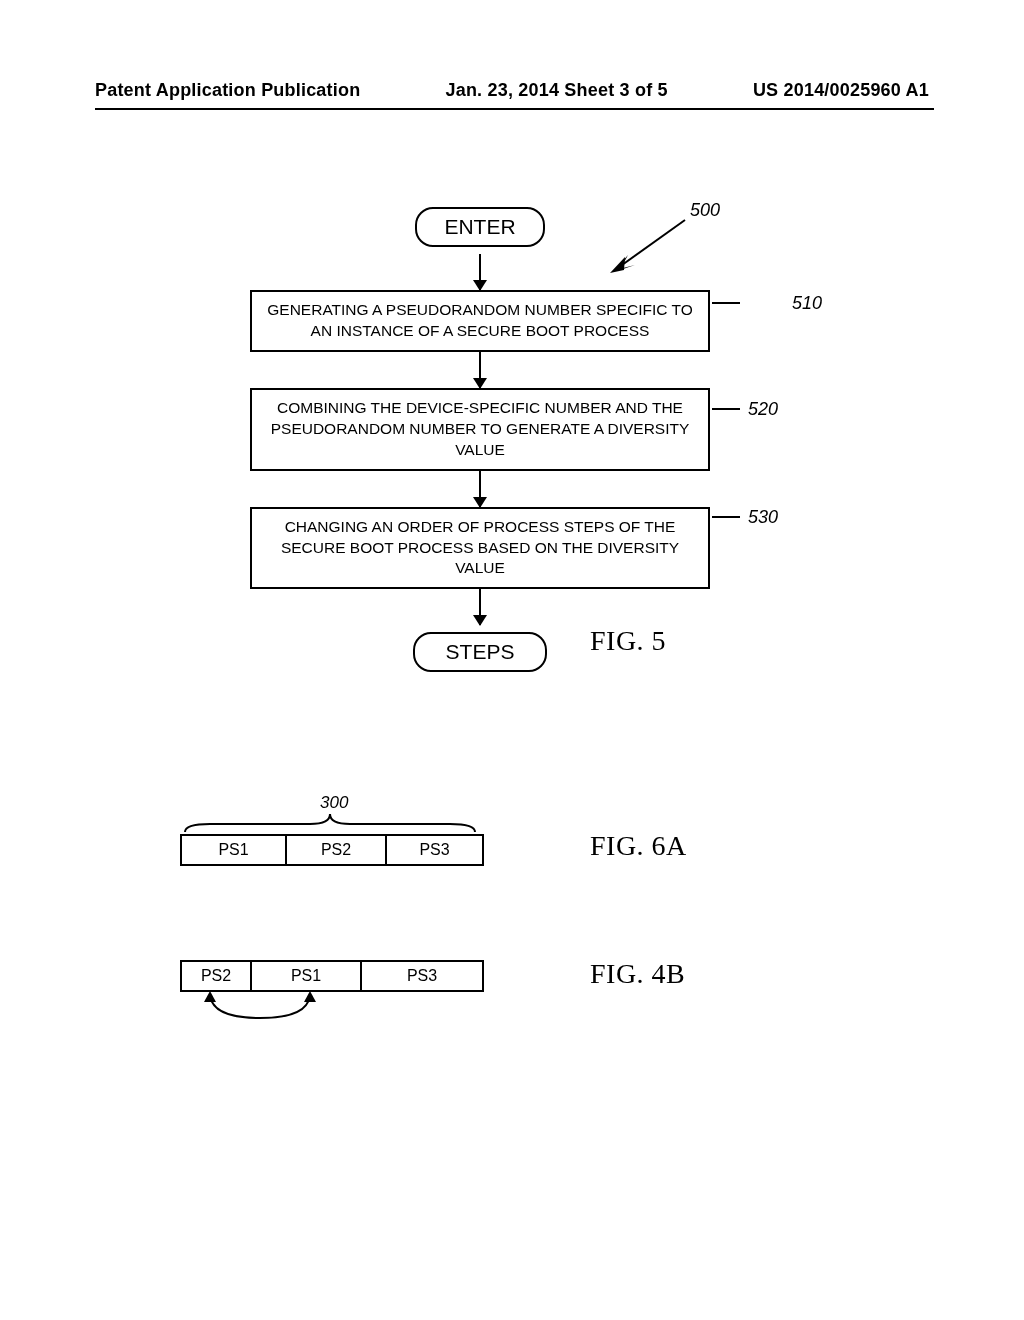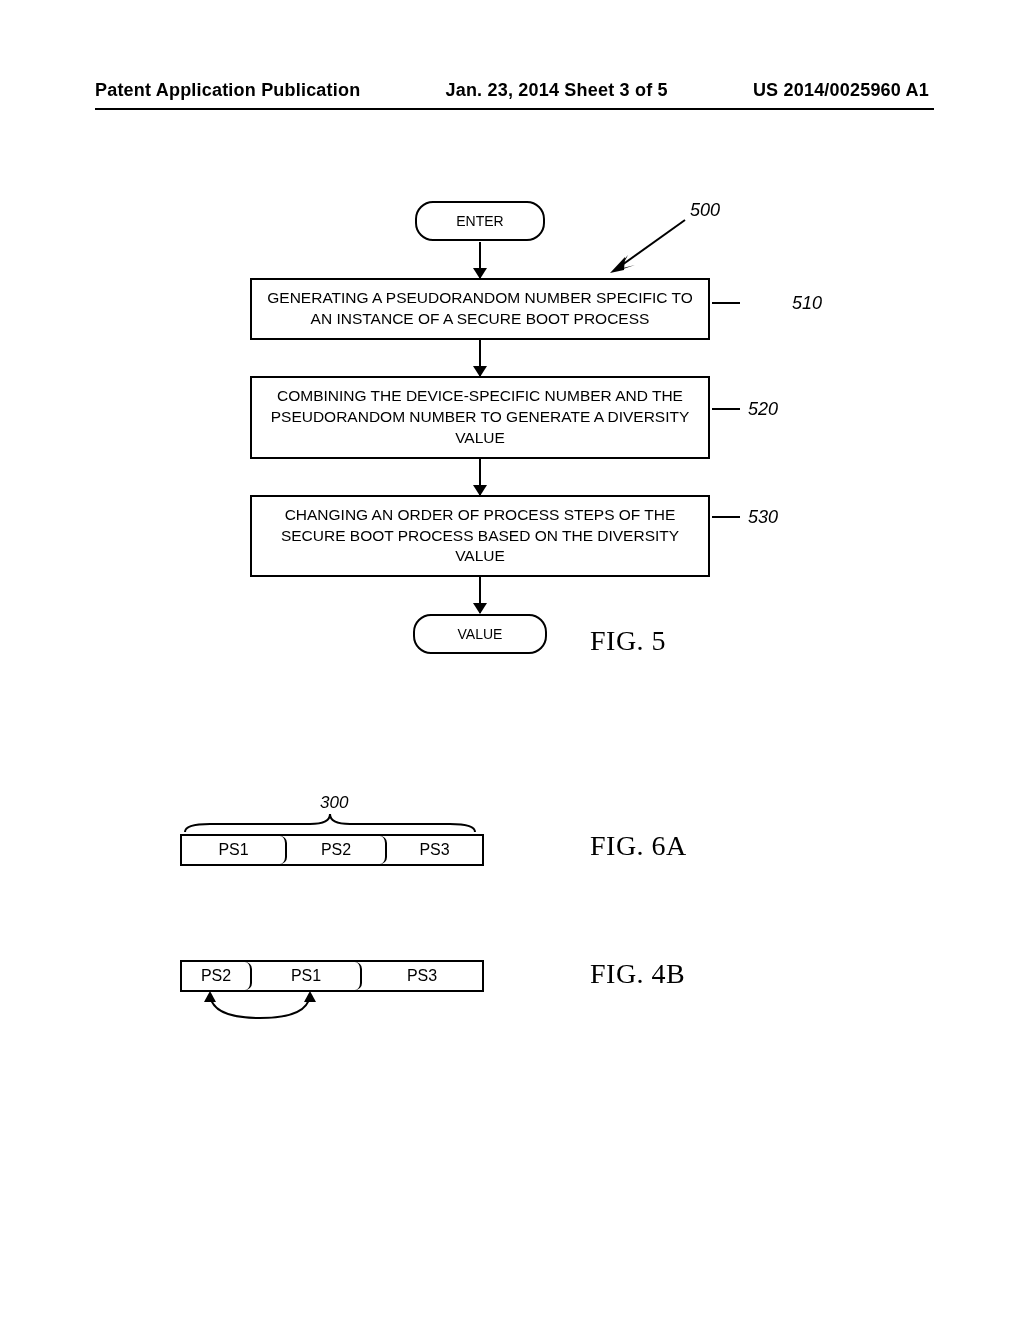--- a/index.html
+++ b/index.html
@@ -37,29 +37,29 @@
   }
 
   
   .flow {
     position: absolute;
     top: 200px;
     left: 200px;
     width: 560px;
   }
   .termbox {
-    margin: 1px auto;
+    margin: 7px auto;
     width: 126px;
     height: 36px;
     border: 2px solid #000;
     border-radius: 18px;
     display: flex;
     align-items: center;
     justify-content: center;
-    font-size: 14px;
+    font-size: 21px;
   }
   .procbox {
     margin: 0 auto;
     width: 460px;
     border: 2px solid #000;
     padding: 8px 10px;
     font-size: 15.5px;
     text-align: center;
     line-height: 1.35;
     box-sizing: border-box;
@@ -109,21 +109,20 @@
   }
   .cell {
     border-right: 2px solid #000;
     padding: 2px 14px;
     text-align: center;
     font-size: 16px;
     display: flex;
     align-items: center;
     justify-content: center;
     box-sizing: border-box;
-    border-radius: 7px;
   }
   .cell:last-child { border-right: none; }
 
   
   .svg-abs {
     position: absolute;
     overflow: visible;
   }
 </style>
 </head>
@@ -156,21 +155,21 @@
     <div class="arrow-down"></div>
     <div class="procbox" id="box520">
       <span>COMBINING THE DEVICE-SPECIFIC NUMBER AND THE PSEUDORANDOM NUMBER TO GENERATE A DIVERSITY VALUE</span>
     </div>
     <div class="arrow-down"></div>
     <div class="procbox" id="box530">
       <span>CHANGING AN ORDER OF PROCESS STEPS OF THE SECURE BOOT PROCESS BASED ON THE DIVERSITY VALUE</span>
     </div>
     <div class="arrow-down"></div>
     <div class="termbox" style="width:130px;">
-      <span>VALUE</span>
+      <span>STEPS</span>
     </div>
   </div>
 
   <div class="leader" style="top:302px; left:712px; width:28px;"></div>
   <div class="ref" style="top:293px; left:792px;">510</div>
 
   <div class="leader" style="top:408px; left:712px; width:28px;"></div>
   <div class="ref" style="top:399px; left:748px;">520</div>
 
   <div class="leader" style="top:516px; left:712px; width:28px;"></div>

